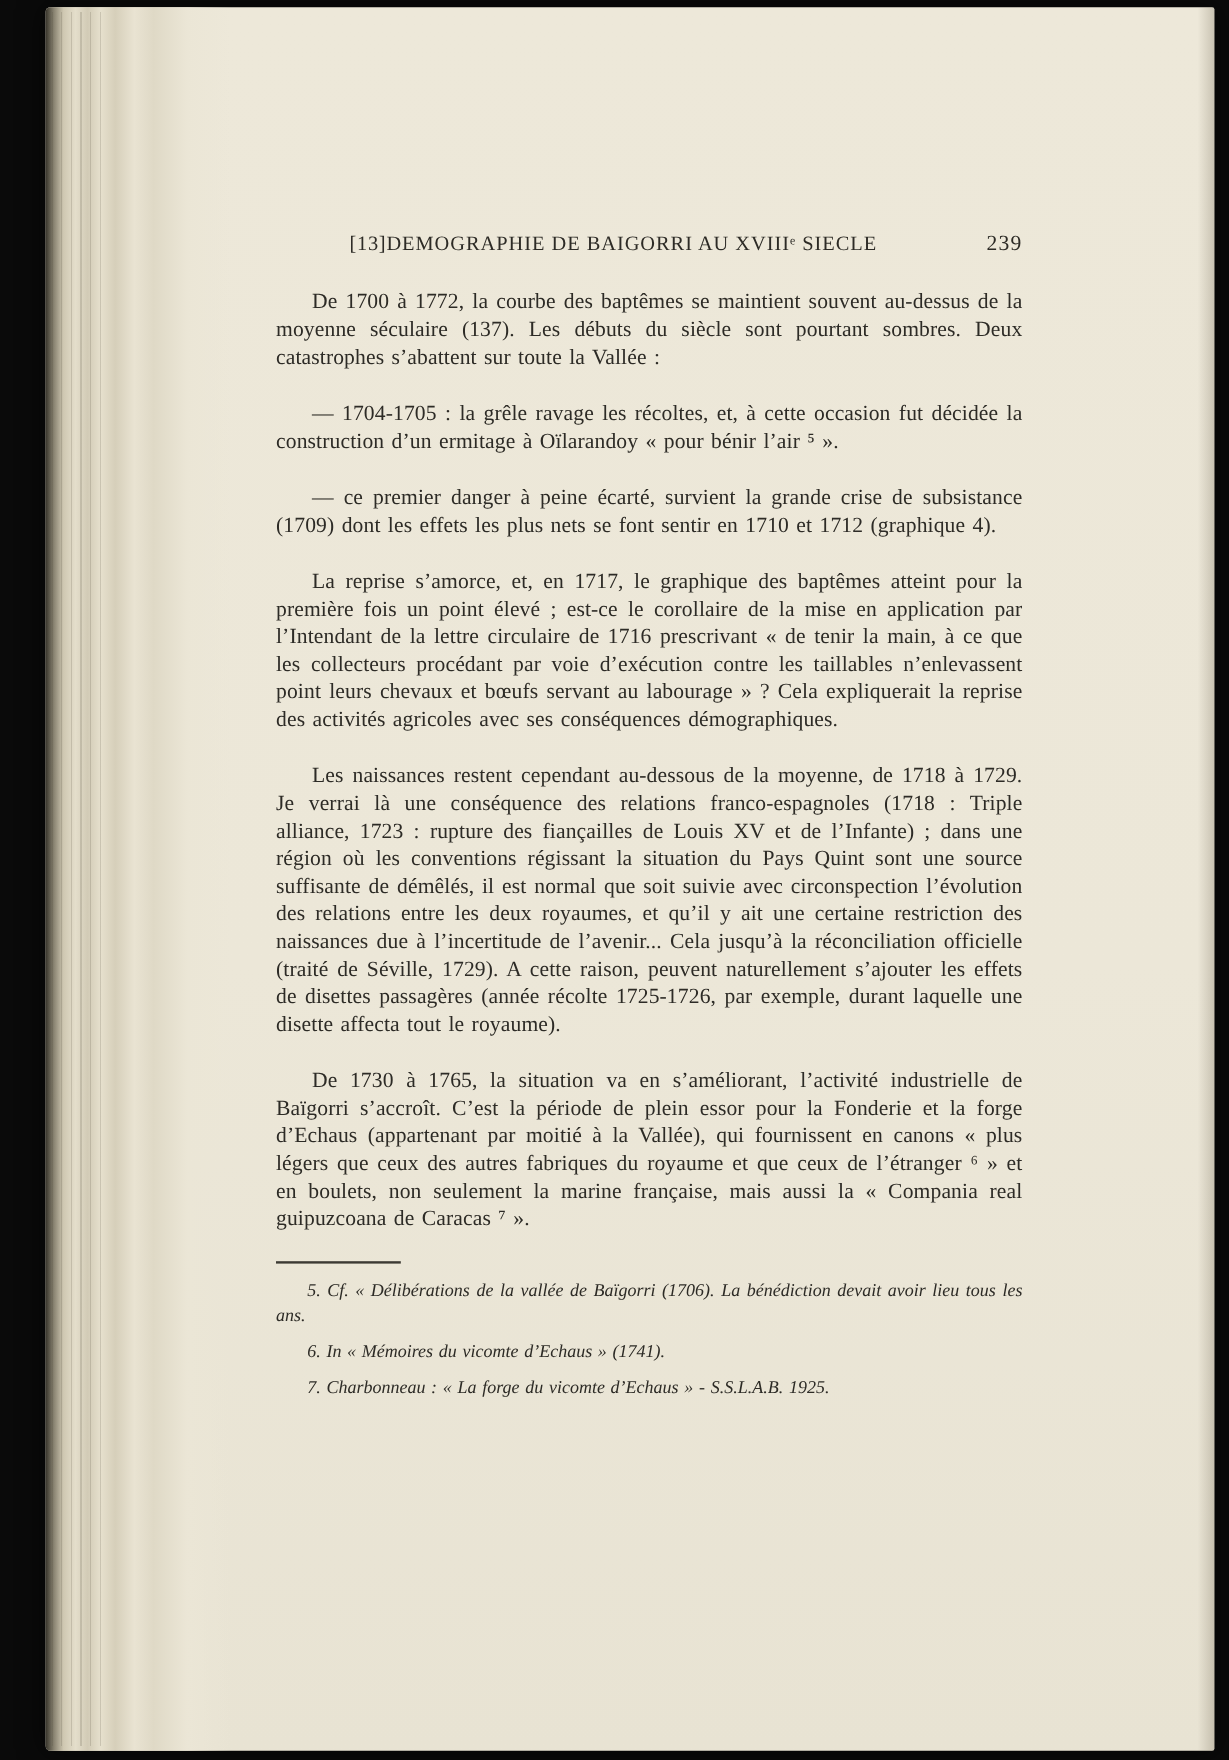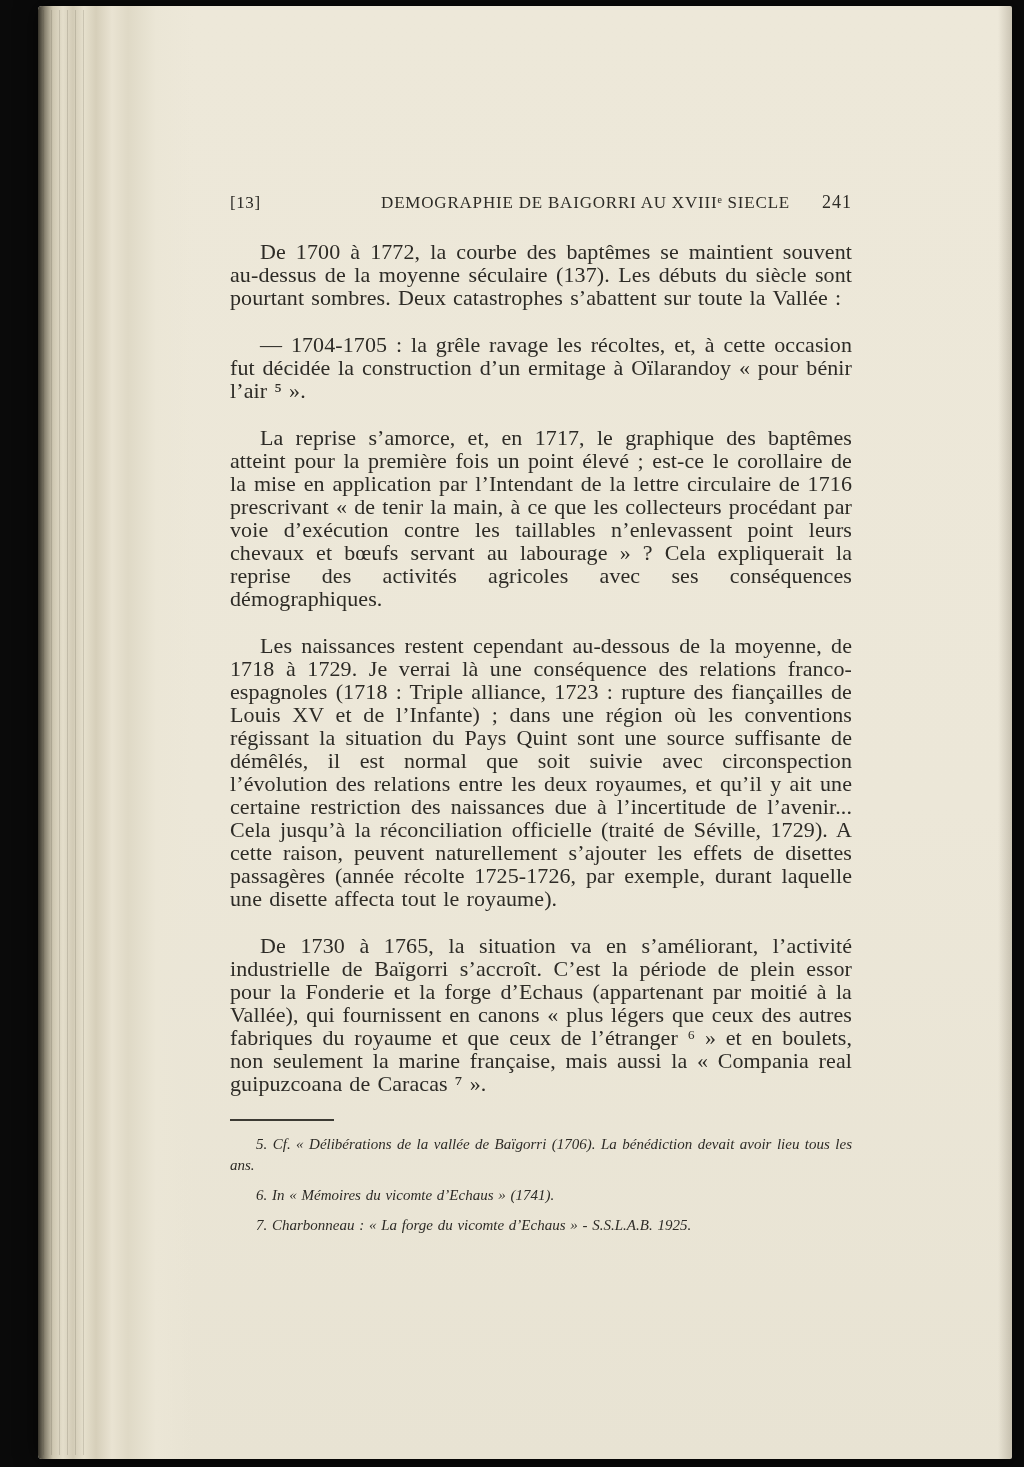--- a/index.html
+++ b/index.html
@@ -34,27 +34,27 @@
   }
   .right-edge {
     position:absolute; right:0; top:0; bottom:0; width:14px;
     background:linear-gradient(90deg, rgba(0,0,0,0), rgba(110,100,80,.28));
     border-radius:0 2px 2px 0;
   }
 
   .content { position:absolute; left:192px; top:186px; width:622px; color:#2d2b26; }
 
   .header { display:flex; align-items:baseline; white-space:nowrap; font-size:17px; letter-spacing:.6px; }
-  .header .bracket { width:92px; }
-  .header .title  { flex:1; text-align:right; letter-spacing:.8px; }
+  .header .bracket { width:92px;text-align:right; }
+  .header .title  { flex:1; text-align:left; letter-spacing:.8px; }
   .header .pageno { width:62px; text-align:right; font-size:18px; letter-spacing:1px; }
 
   .body { margin-top:27px; }
   .body p {
-    font-size:22px; line-height:23px;
+    font-size:18px; line-height:23px;
     text-align:justify; text-indent:30px;
     margin-bottom:9px; word-spacing:1.5px; letter-spacing:.1px;margin-top:24px;
   }
 
   .footnote-rule { width:104px; border-top:2px solid #3c3a33; margin-top:24px; }
 
   .footnotes { margin-top:13px; }
   .footnotes p {
     font-size:15px; line-height:21px;
     text-align:justify; text-indent:26px;
@@ -68,26 +68,27 @@
   <div class="page">
     <div class="gutter"></div>
     <div class="gutter-lines"></div>
     <div class="right-edge"></div>
 
     <div class="content">
 
       <div class="header">
         <span class="bracket">[13]</span>
         <span class="title">DEMOGRAPHIE DE BAIGORRI AU XVIIIᵉ SIECLE</span>
-        <span class="pageno">241</span>
+        <span class="pageno">239</span>
       </div>
 
       <div class="body">
         <p>De 1700 à 1772, la courbe des baptêmes se maintient souvent au-dessus de la moyenne séculaire (137). Les débuts du siècle sont pourtant sombres. Deux catastrophes s’abattent sur toute la Vallée :</p>
         <p>— 1704-1705 : la grêle ravage les récoltes, et, à cette occasion fut décidée la construction d’un ermitage à Oïlarandoy « pour bénir l’air ⁵ ».</p>
+        <p>— ce premier danger à peine écarté, survient la grande crise de subsistance (1709) dont les effets les plus nets se font sentir en 1710 et 1712 (graphique 4).</p>
         <p>La reprise s’amorce, et, en 1717, le graphique des baptêmes atteint pour la première fois un point élevé ; est-ce le corollaire de la mise en application par l’Intendant de la lettre circulaire de 1716 prescrivant « de tenir la main, à ce que les collecteurs procédant par voie d’exécution contre les taillables n’enlevassent point leurs chevaux et bœufs servant au labourage » ? Cela expliquerait la reprise des activités agricoles avec ses conséquences démographiques.</p>
         <p>Les naissances restent cependant au-dessous de la moyenne, de 1718 à 1729. Je verrai là une conséquence des relations franco-espagnoles (1718 : Triple alliance, 1723 : rupture des fiançailles de Louis XV et de l’Infante) ; dans une région où les conventions régissant la situation du Pays Quint sont une source suffisante de démêlés, il est normal que soit suivie avec circonspection l’évolution des relations entre les deux royaumes, et qu’il y ait une certaine restriction des naissances due à l’incertitude de l’avenir... Cela jusqu’à la réconciliation officielle (traité de Séville, 1729). A cette raison, peuvent naturellement s’ajouter les effets de disettes passagères (année récolte 1725-1726, par exemple, durant laquelle une disette affecta tout le royaume).</p>
         <p>De 1730 à 1765, la situation va en s’améliorant, l’activité industrielle de Baïgorri s’accroît. C’est la période de plein essor pour la Fonderie et la forge d’Echaus (appartenant par moitié à la Vallée), qui fournissent en canons « plus légers que ceux des autres fabriques du royaume et que ceux de l’étranger ⁶ » et en boulets, non seulement la marine française, mais aussi la « Compania real guipuzcoana de Caracas ⁷ ».</p>
       </div>
 
       <div class="footnote-rule"></div>
 
       <div class="footnotes">
         <p>5. Cf. « Délibérations de la vallée de Baïgorri (1706). La bénédiction devait avoir lieu tous les ans.</p>
         <p>6. In « Mémoires du vicomte d’Echaus » (1741).</p>

